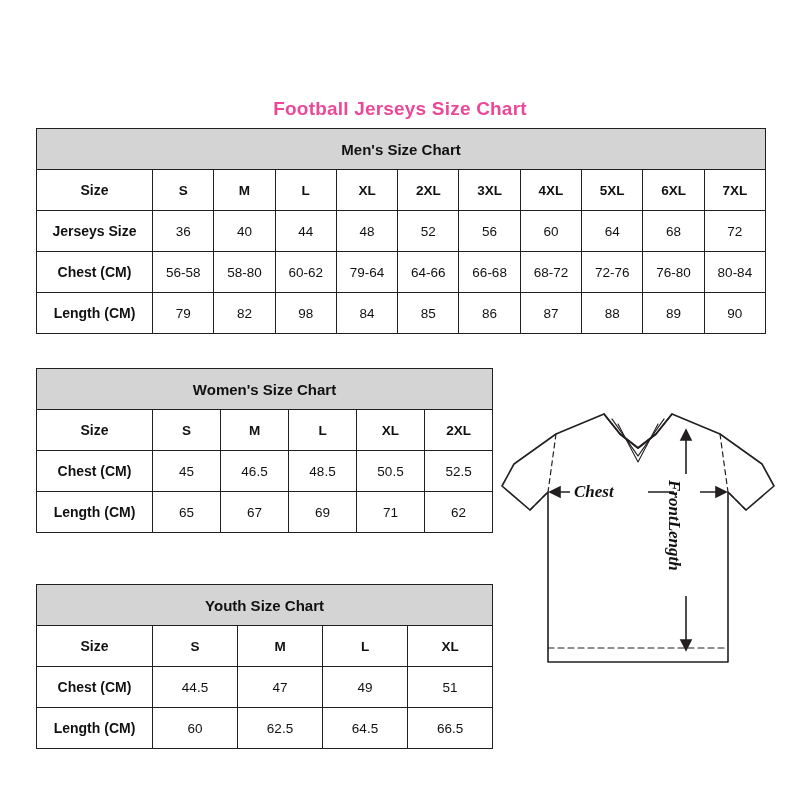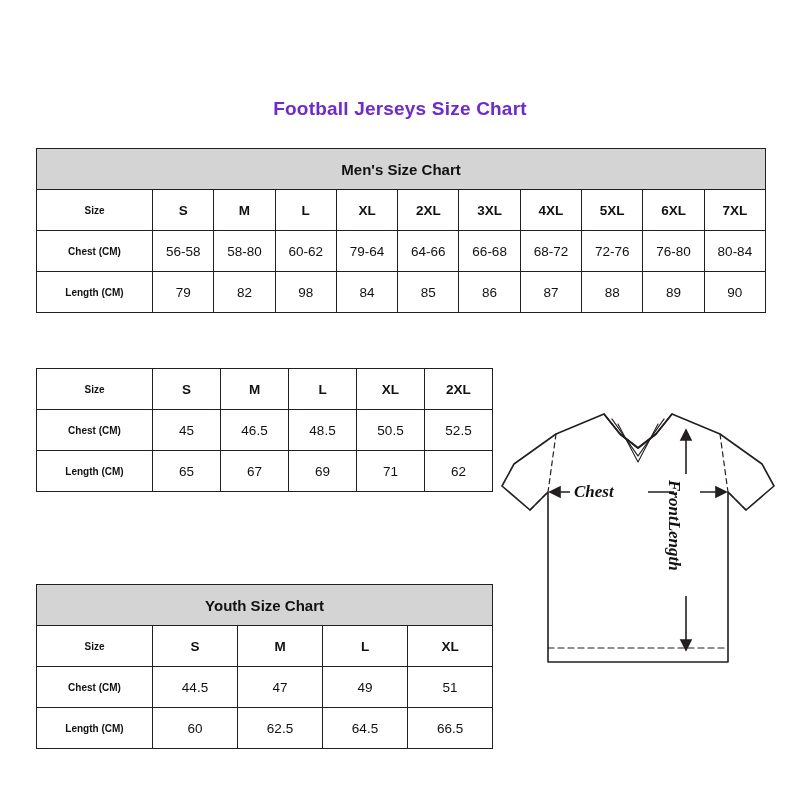--- a/index.html
+++ b/index.html
@@ -22,21 +22,21 @@
   }
   .page-title {
     position: absolute;
     top: 98px;
     left: 0;
     width: 800px;
     text-align: center;
     font-size: 19px;
     font-weight: bold;
     letter-spacing: 0.2px;
-    color: #6d28d9;
+    color: #ec4899;
   }
 
   table.size-table {
     border-collapse: collapse;
     table-layout: fixed;
     background: #ffffff;
   }
   table.size-table td {
     border: 1px solid #231f20;
     text-align: center;
@@ -47,32 +47,32 @@
     height: 40px;
   }
   table.size-table td.section-head {
     background: #d4d4d4;
     font-weight: bold;
     font-size: 15px;
     height: 40px;
   }
   table.size-table td.rowlabel {
     font-weight: bold;
-    font-size: 10px;
+    font-size: 14px;
   }
   table.size-table td.colhead {
     font-weight: bold;
     font-size: 13.5px;
   }
 
   
   #mens-table-wrap {
     position: absolute;
     left: 36px;
-    top: 148px;
+    top: 128px;
     width: 728px;
   }
   #mens-table-wrap table { width: 728px; }
   #mens-table-wrap col.lbl { width: 116px; }
   #mens-table-wrap col.dat { width: 61.3px; }
 
   
   #womens-table-wrap {
     position: absolute;
     left: 36px;
@@ -155,20 +155,33 @@
           <td class="colhead">L</td>
           <td class="colhead">XL</td>
           <td class="colhead">2XL</td>
           <td class="colhead">3XL</td>
           <td class="colhead">4XL</td>
           <td class="colhead">5XL</td>
           <td class="colhead">6XL</td>
           <td class="colhead">7XL</td>
         </tr>
         <tr>
+          <td class="rowlabel">Jerseys Size</td>
+          <td>36</td>
+          <td>40</td>
+          <td>44</td>
+          <td>48</td>
+          <td>52</td>
+          <td>56</td>
+          <td>60</td>
+          <td>64</td>
+          <td>68</td>
+          <td>72</td>
+        </tr>
+        <tr>
           <td class="rowlabel">Chest (CM)</td>
           <td>56-58</td>
           <td>58-80</td>
           <td>60-62</td>
           <td>79-64</td>
           <td>64-66</td>
           <td>66-68</td>
           <td>68-72</td>
           <td>72-76</td>
           <td>76-80</td>
@@ -196,20 +209,23 @@
       <colgroup>
         <col class="lbl">
           <col class="dat">
           <col class="dat">
           <col class="dat">
           <col class="dat">
           <col class="dat">
       </colgroup>
       <tbody>
         <tr>
+          <td class="section-head" colspan="6">Women's Size Chart</td>
+        </tr>
+        <tr>
           <td class="rowlabel">Size</td>
           <td class="colhead">S</td>
           <td class="colhead">M</td>
           <td class="colhead">L</td>
           <td class="colhead">XL</td>
           <td class="colhead">2XL</td>
         </tr>
         <tr>
           <td class="rowlabel">Chest (CM)</td>
           <td>45</td>

